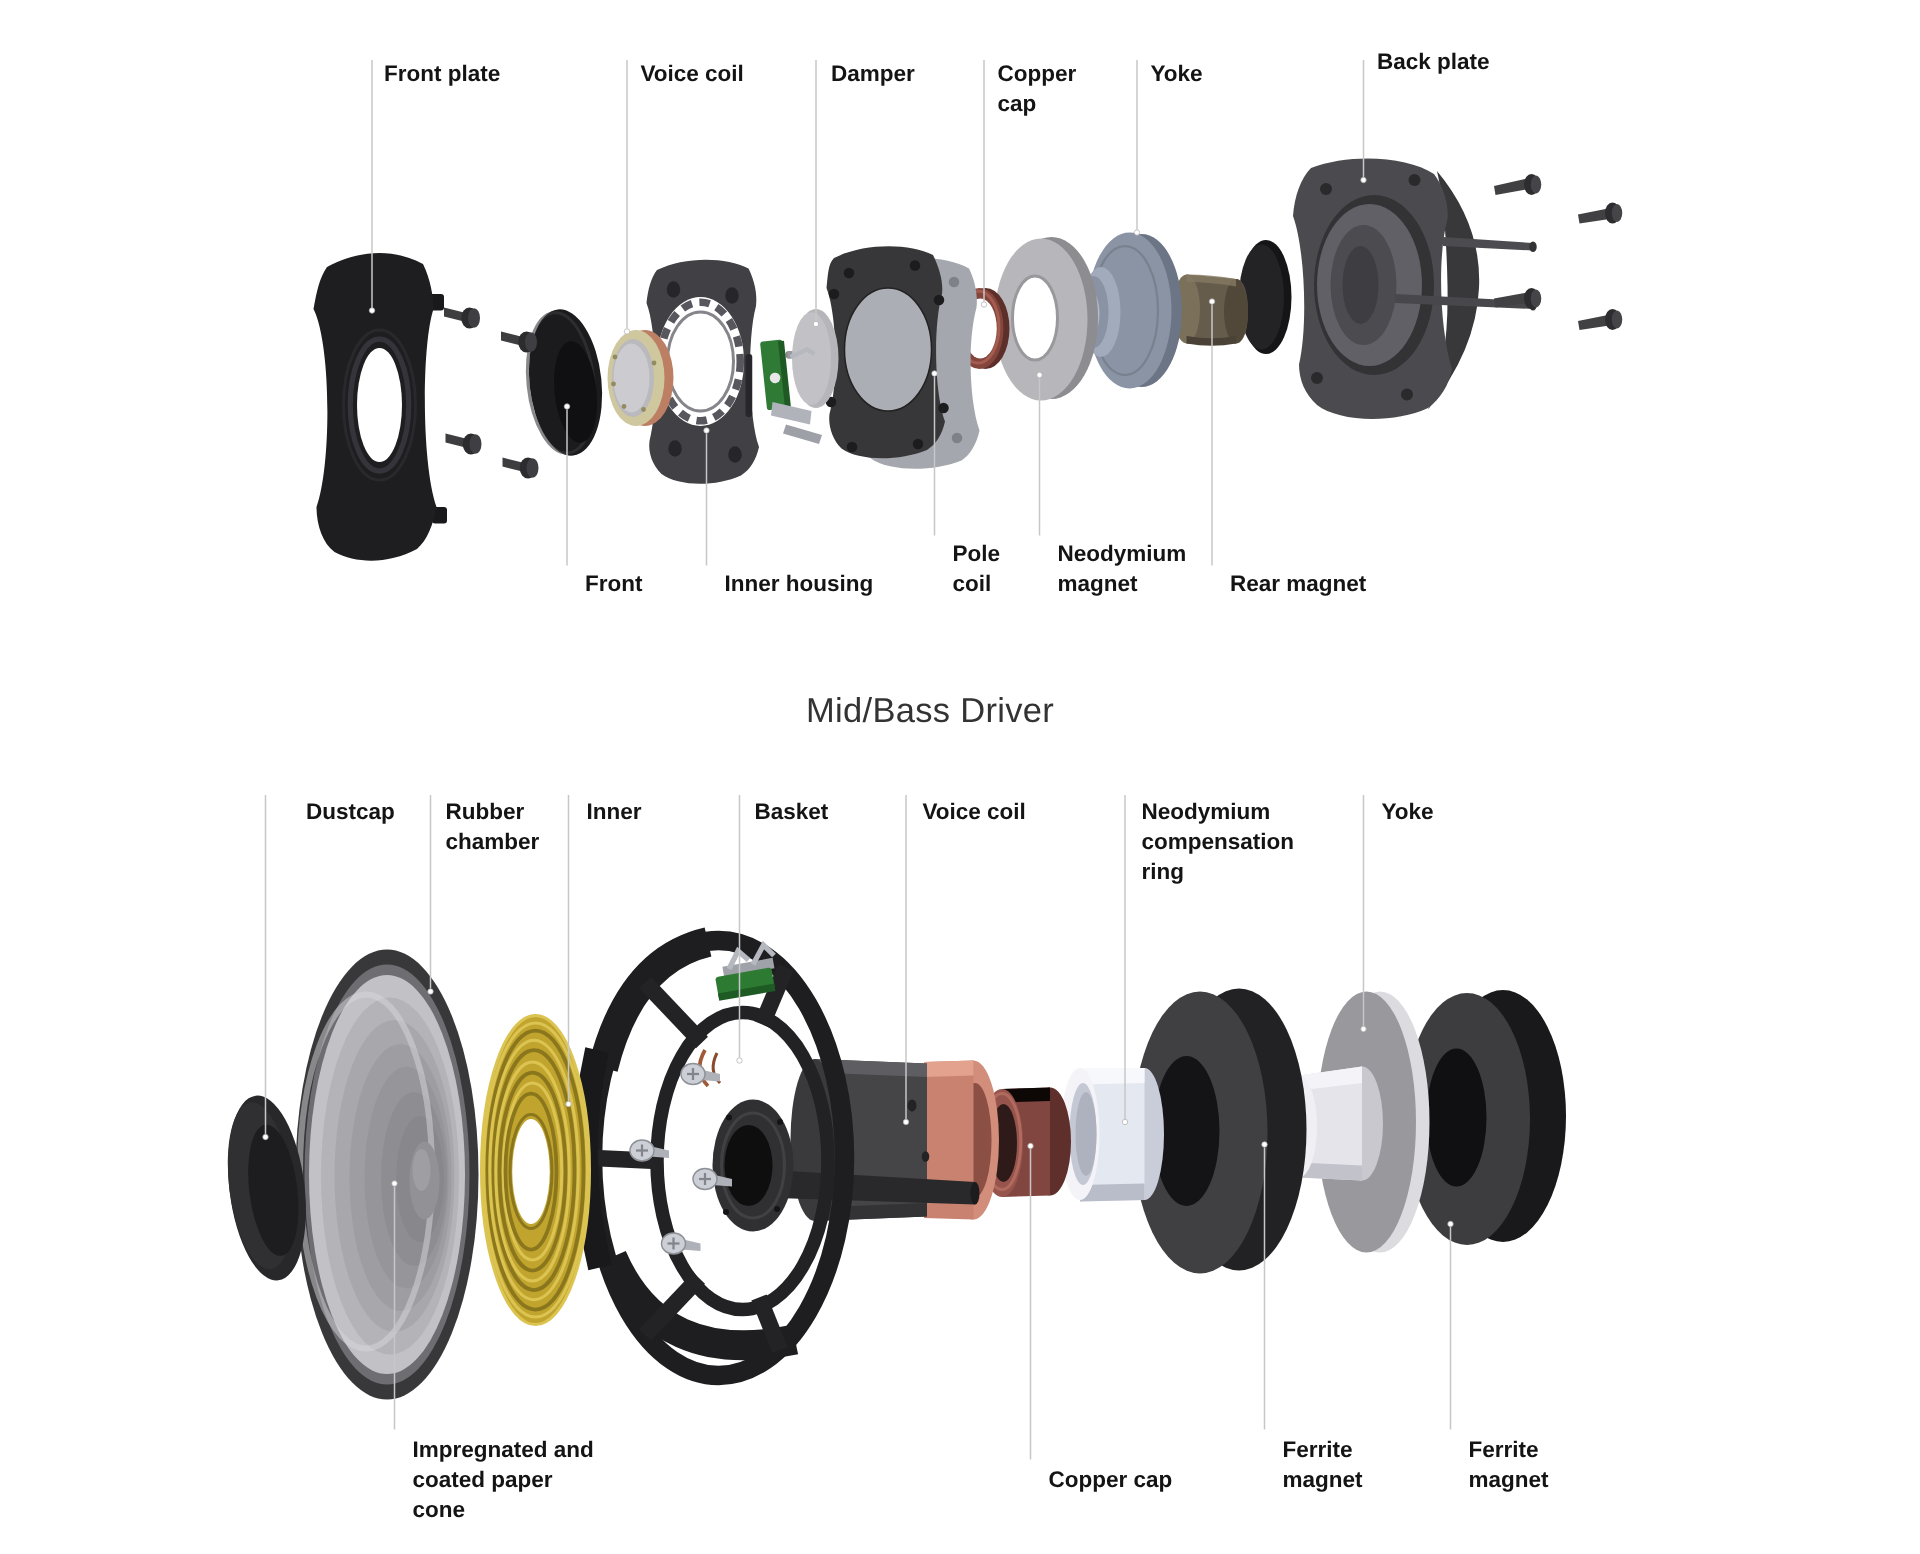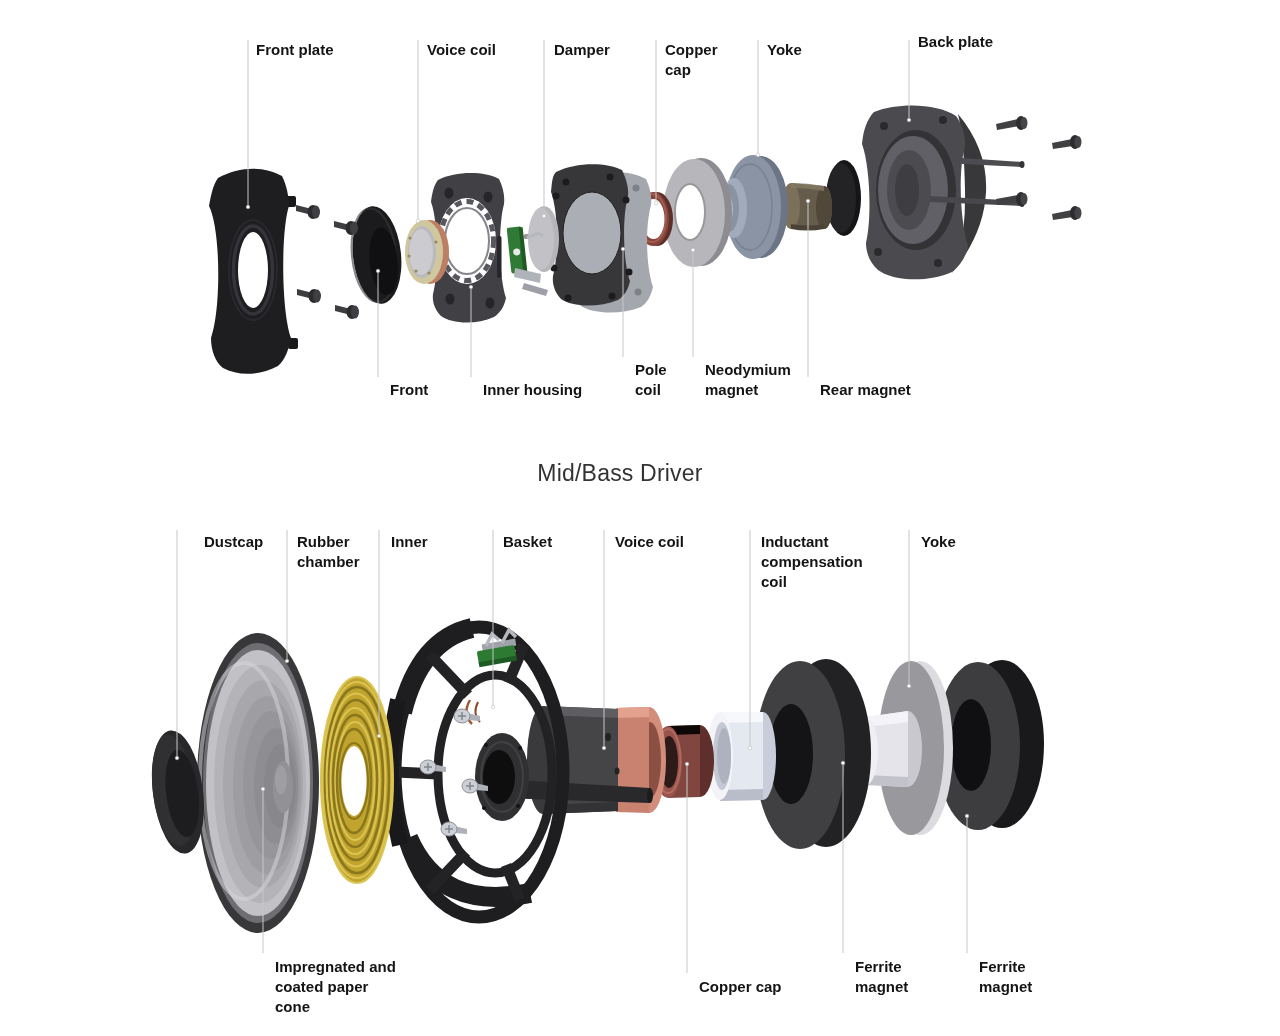--- a/index.html
+++ b/index.html
@@ -417,21 +417,21 @@
 <div class="lbl wrap" style="left:705px;top:360px;width:92px">Neodymium magnet</div>
 <div class="lbl" style="left:820px;top:380px">Rear magnet</div>
 
 <div class="title">Mid/Bass Driver</div>
 
 <div class="lbl" style="left:204px;top:532px">Dustcap</div>
 <div class="lbl wrap" style="left:297px;top:532px;width:72px">Rubber chamber</div>
 <div class="lbl" style="left:391px;top:532px">Inner</div>
 <div class="lbl" style="left:503px;top:532px">Basket</div>
 <div class="lbl" style="left:615px;top:532px">Voice coil</div>
-<div class="lbl wrap" style="left:761px;top:532px;width:106px">Inductant compensation coil</div>
+<div class="lbl wrap" style="left:761px;top:532px;width:106px">Neodymium compensation ring</div>
 <div class="lbl" style="left:921px;top:532px">Yoke</div>
 
 <div class="lbl wrap" style="left:275px;top:957px;width:132px">Impregnated and coated paper cone</div>
 <div class="lbl" style="left:699px;top:977px">Copper cap</div>
 <div class="lbl wrap" style="left:855px;top:957px;width:58px">Ferrite magnet</div>
 <div class="lbl wrap" style="left:979px;top:957px;width:58px">Ferrite magnet</div>
 
 </div>
 
 </body></html>

